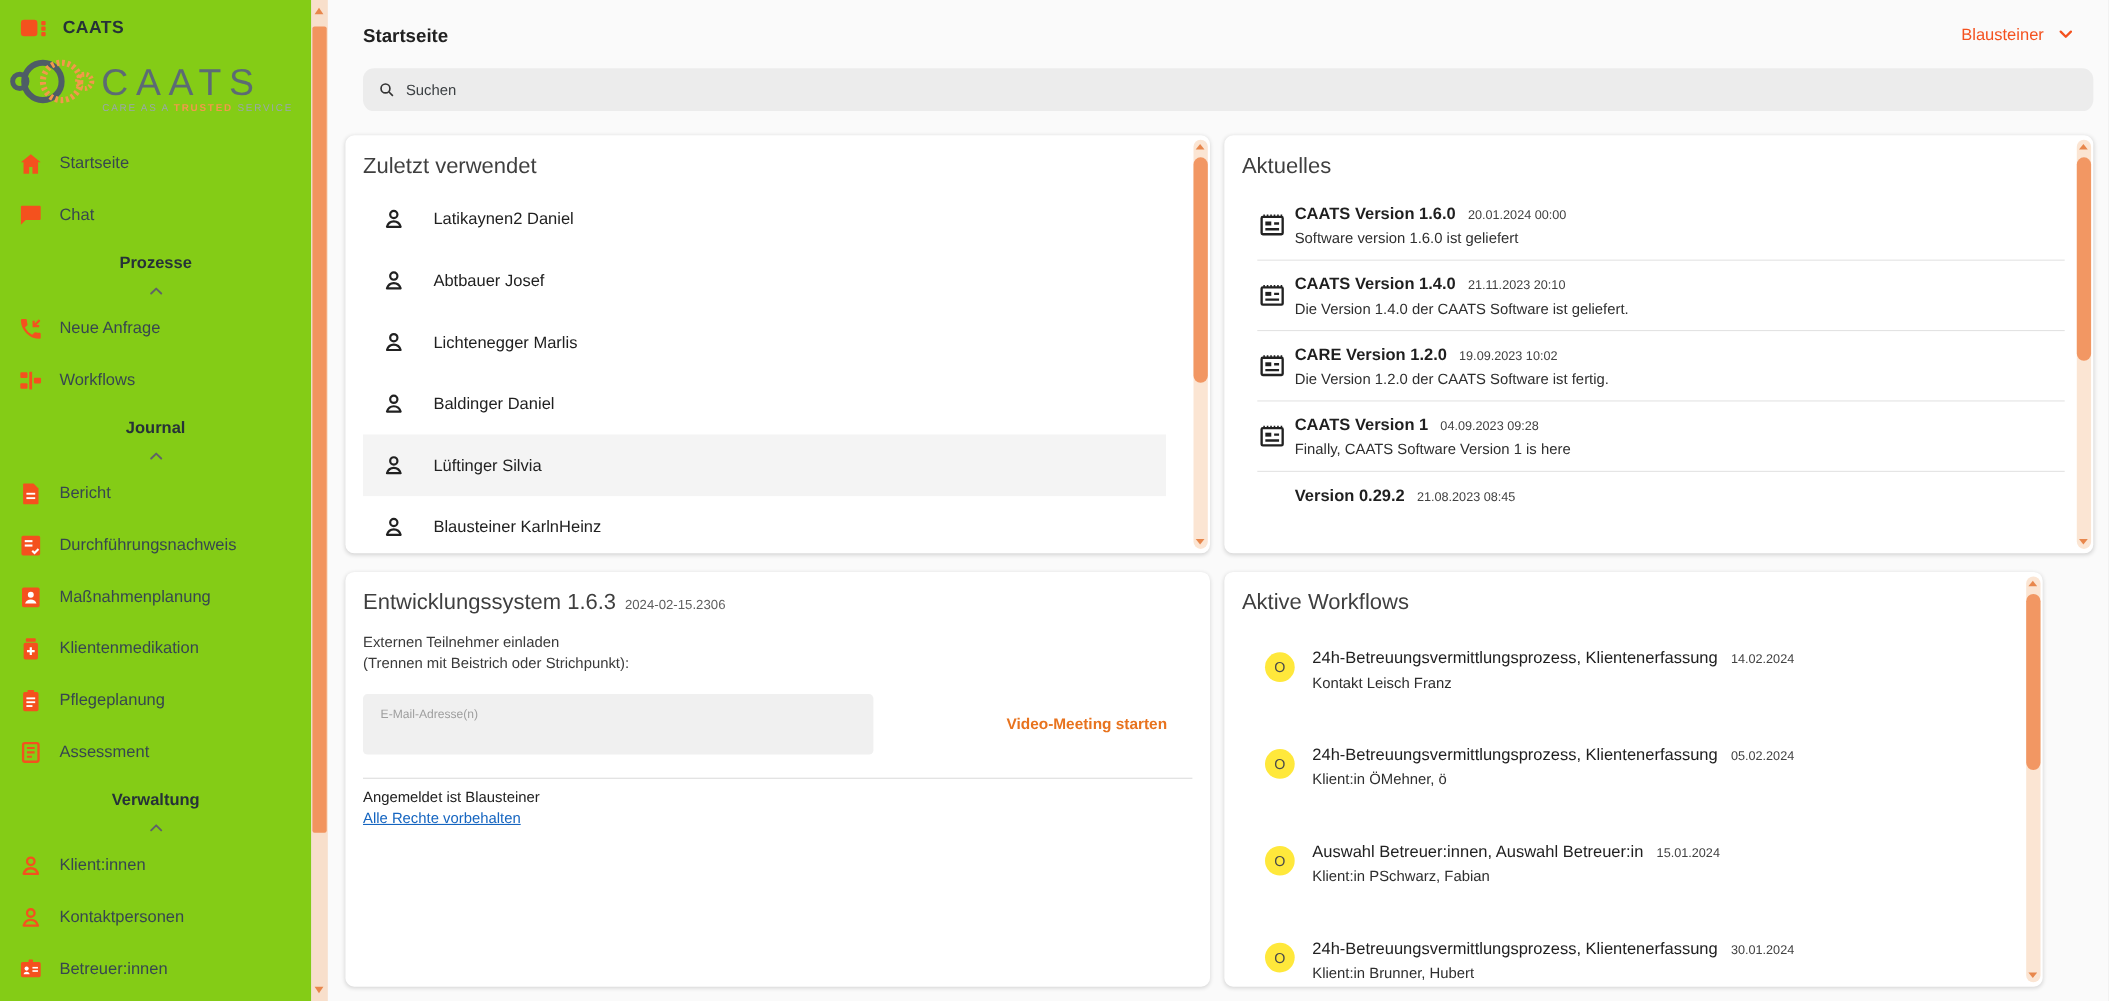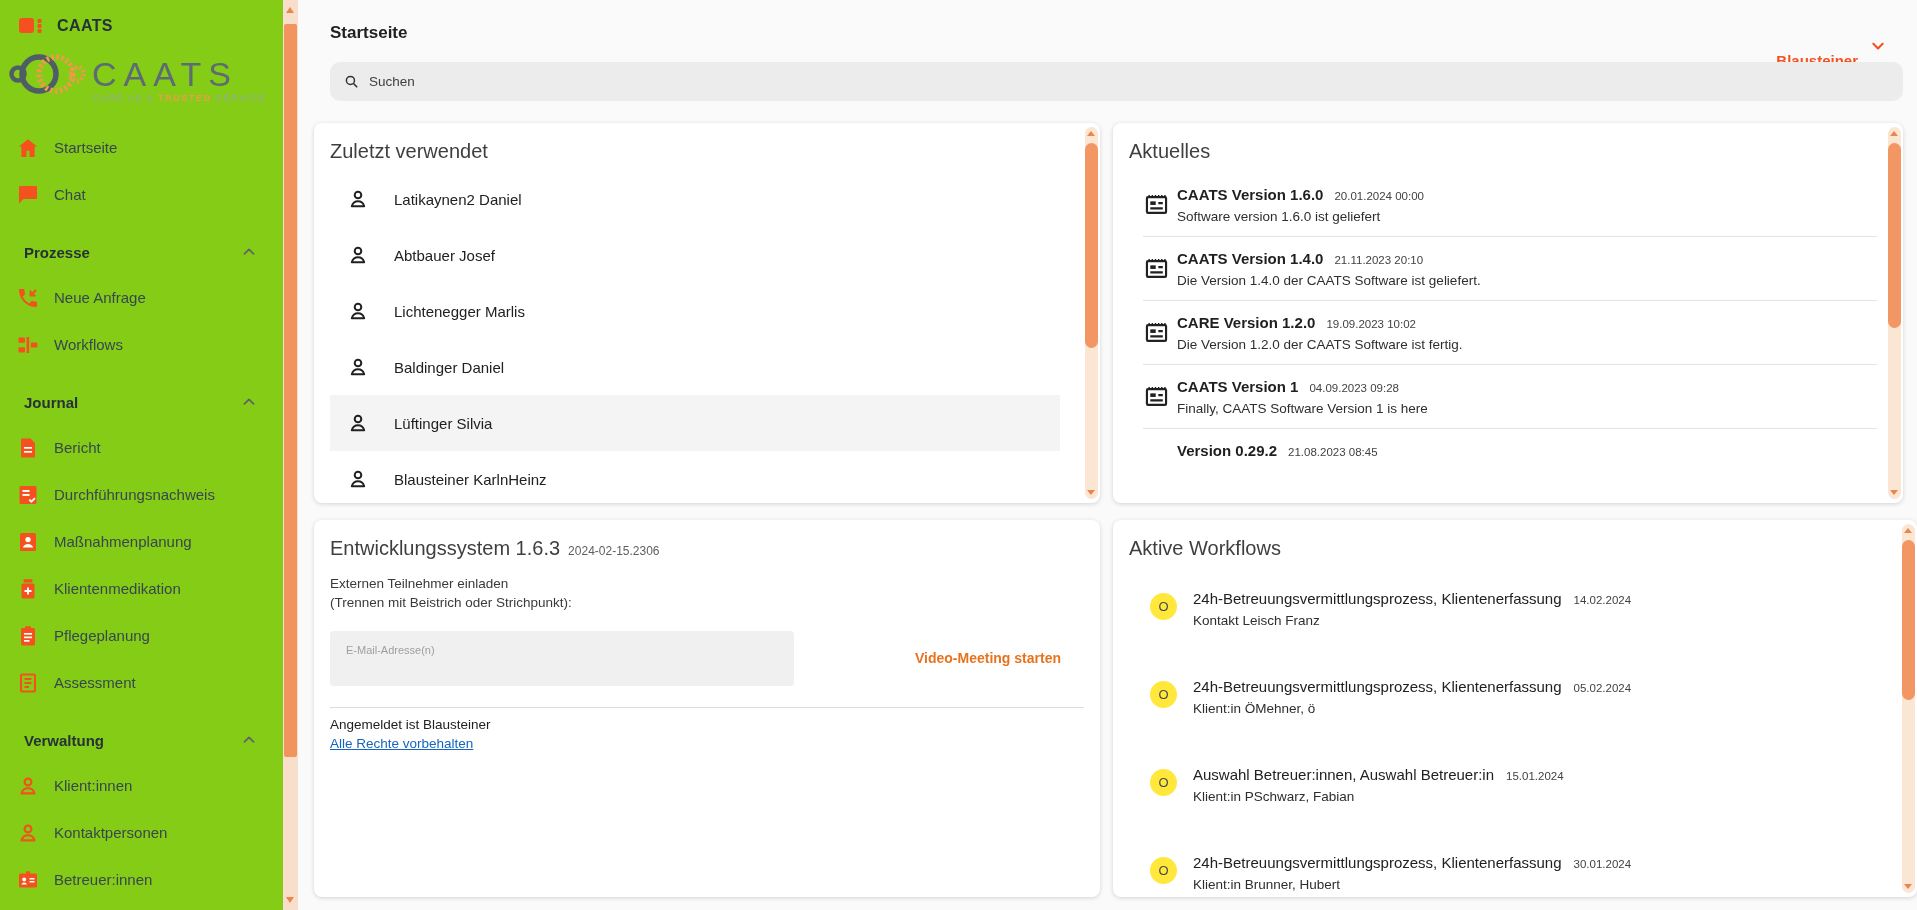--- a/index.html
+++ b/index.html
@@ -14,48 +14,48 @@
     position:absolute; left:0; top:0; width:283px; height:910px;
     background:#84cc16; box-shadow:1px 0 5px rgba(0,0,0,.10); z-index:2;
   }
   .brand-row { display:flex; align-items:center; gap:13px; padding:16px 0 0 18px; height:36px; }
   .brand-row svg { width:26px; height:24px; }
   .brand-name { font-weight:bold; font-size:16px; color:#263238; letter-spacing:.4px; }
   .logo-wrap { margin:12px 0 0 6px; }
   .nav { margin-top:14px; }
   .nav-item { display:flex; align-items:center; gap:14px; height:47px; padding-left:16px; color:#37474F; font-size:15px; cursor:pointer; }
   .nav-item svg { width:24px; height:24px; flex:none; }
-  .nav-section { display:flex; align-items:center; justify-content:space-between; height:44px; margin-top:12px; padding:0 24px 0 24px; font-weight:bold; font-size:15px; color:#263238; }
+  .nav-section { display:flex; align-items:center; justify-content:space-between; height:44px; margin-top:12px; padding:0 24px 0 24px; font-weight:bold; font-size:15px; color:#263238;flex-direction:column; }
   .nav-section svg { width:20px; height:20px; }
 
   
   .page-scroll { position:absolute; left:283px; top:0; width:15px; height:910px; background:#F8DFCB; z-index:3; }
   .page-scroll .thumb { position:absolute; left:1px; right:1px; top:24px; height:733px; background:#F2945E; border-radius:2px; }
   .tri-up, .tri-down { position:absolute; left:3px; width:0; height:0; border:4.5px solid transparent; }
   .tri-up { top:7px; border-bottom:6px solid #E8874C; border-top:none; }
   .tri-down { bottom:7px; border-top:6px solid #E8874C; border-bottom:none; }
 
   
   .main { position:absolute; left:298px; top:0; width:1619px; height:910px; }
   .page-title { position:absolute; left:32px; top:23px; font-size:17px; font-weight:bold; color:#212121; }
   .user-menu { position:absolute; right:30px; top:22px; display:flex; align-items:center; gap:11px; cursor:pointer; }
-  .user-name { color:#F4511E; font-size:15px; font-weight:bold;margin-top:30px; }
+  .user-name { color:#F4511E; font-size:15px; font-weight:normal; }
   .user-menu svg { width:18px; height:18px; }
   .search { position:absolute; left:32px; right:14px; top:62px; height:39px; background:#ECECEC; border-radius:10px; display:flex; align-items:center; gap:7px; padding:0 13px; }
   .search svg { width:17px; height:17px; flex:none; }
   .search input { border:none; outline:none; background:transparent; font-family:"Liberation Sans",sans-serif; font-size:13.5px; color:#202124; width:100%; }
   .search input::placeholder { color:#3C4043; opacity:1; }
 
   
   .card { position:absolute; background:#fff; border-radius:8px; box-shadow:0 1px 4px rgba(0,0,0,.16); overflow:hidden; }
   .card-title { padding:17px 16px 0 16px; font-size:20px; color:#3F3F3F; }
   #card-recent { left:16px;  top:123px; width:786px; height:380px; }
   #card-news   { left:815px; top:123px; width:790px; height:380px; }
   #card-dev    { left:16px;  top:520px; width:786px; height:377px; }
-  #card-wf     { left:815px; top:520px; width:804px; height:377px; }
+  #card-wf     { left:815px; top:520px; width:744px; height:377px; }
 
   
   .vscroll { position:absolute; top:4px; bottom:4px; right:2px; width:13px; background:#FBE5D3; border-radius:7px; }
   .vscroll .thumb { position:absolute; left:0; right:0; background:#F29763; border-radius:7px; }
   .vscroll .tri-up { left:2px; top:4px; border-width:4px; border-bottom:5px solid #E8874C; }
   .vscroll .tri-down { left:2px; bottom:4px; border-width:4px; border-top:5px solid #E8874C; }
 
   
   .recent-rows { margin:8px 40px 0 16px; }
   .recent-row { display:flex; align-items:center; gap:24px; height:56px; padding-left:16px; font-size:15px; color:#212121; cursor:pointer; }

